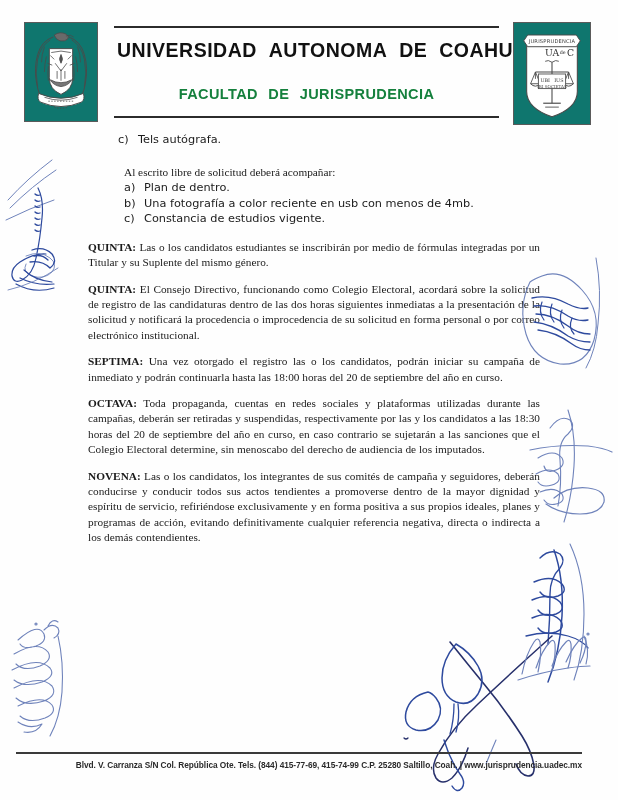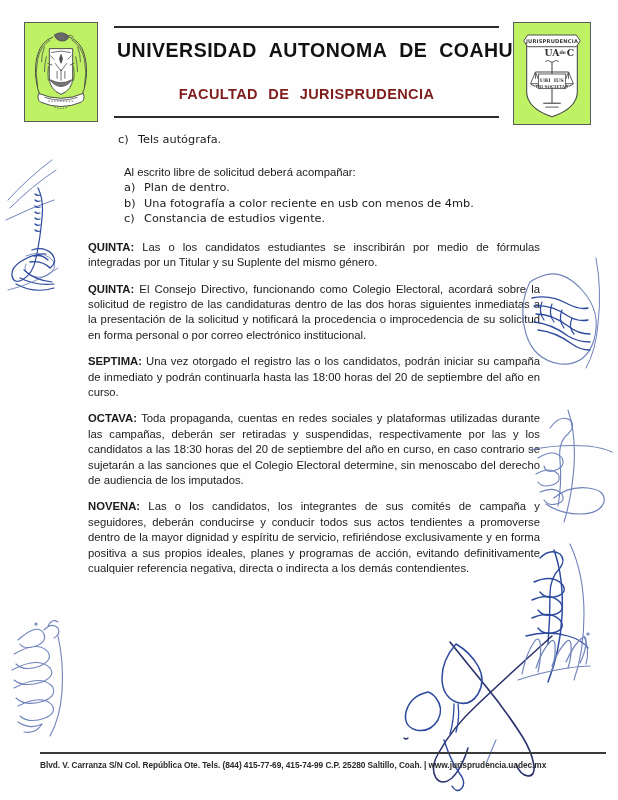--- a/index.html
+++ b/index.html
@@ -22,22 +22,21 @@
   #header {
     position: absolute;
     left: 0; top: 0;
     width: 618px;
     height: 130px;
   }
   .crest-box {
     position: absolute;
     box-sizing: border-box;
     border: 1px solid #5a5a5a;
-    background: #bef264;
-    font-weight: bold;
+    background: #0f766e;
   }
   #crest-left {
     left: 24px; top: 22px;
     width: 74px; height: 100px;
   }
   #crest-right {
     left: 513px; top: 22px;
     width: 78px; height: 103px;
   }
   .crest-svg { display: block; width: 100%; height: 100%; }
@@ -62,37 +61,37 @@
     text-align: center;
     margin-top: 11px;
     white-space: nowrap;
   }
   #title-univ .w { margin: 15px 3px; }
   #title-fac {
     font-family: "Liberation Sans", sans-serif;
     font-weight: bold;
     font-size: 14.5px;
     letter-spacing: 0.4px;
-    color: #7f1d1d;
+    color: #15803d;
     text-align: center;
     margin-top: 24px;
     white-space: nowrap;
   }
   #title-fac .w { margin: 0 3px; }
   #hrule-bottom-wrap { margin-top: 14px; }
 
   
   #body-col {
     position: absolute;
     left: 88px;
     top: 132px;
     width: 452px;
   }
   .ptext {
-    font-family: Liberation Sans, sans-serif;
+    font-family: Liberation Serif, serif;
     font-size: 11.3px;
     line-height: 15.4px;
     color: #1b1b1b;
     text-align: justify;
     margin: 0;
   }
   .ptext b { font-weight: bold; }
   .para { margin-bottom: 11px; }
   .nowrap-left { text-align: left; }
 
@@ -109,23 +108,24 @@
     flex: 0 0 20px;
   }
   .indent-36 { margin-left: 36px; }
   .indent-30 { margin-left: 30px; }
   .gap-md { height: 13px; }
   .gap-lg { height: 17px; }
 
   
   #footer {
     position: absolute;
-    left: 40px;
+    left: 16px;
     top: 752px;
     width: 566px;
+    text-align: right;
   }
   #footer-rule {
     width: 100%;
     height: 1.5px;
     background: #3a3a3a;
     margin-bottom: 6px;
   }
   #footer-text {
     font-family: "Liberation Sans", sans-serif;
     font-weight: bold;

